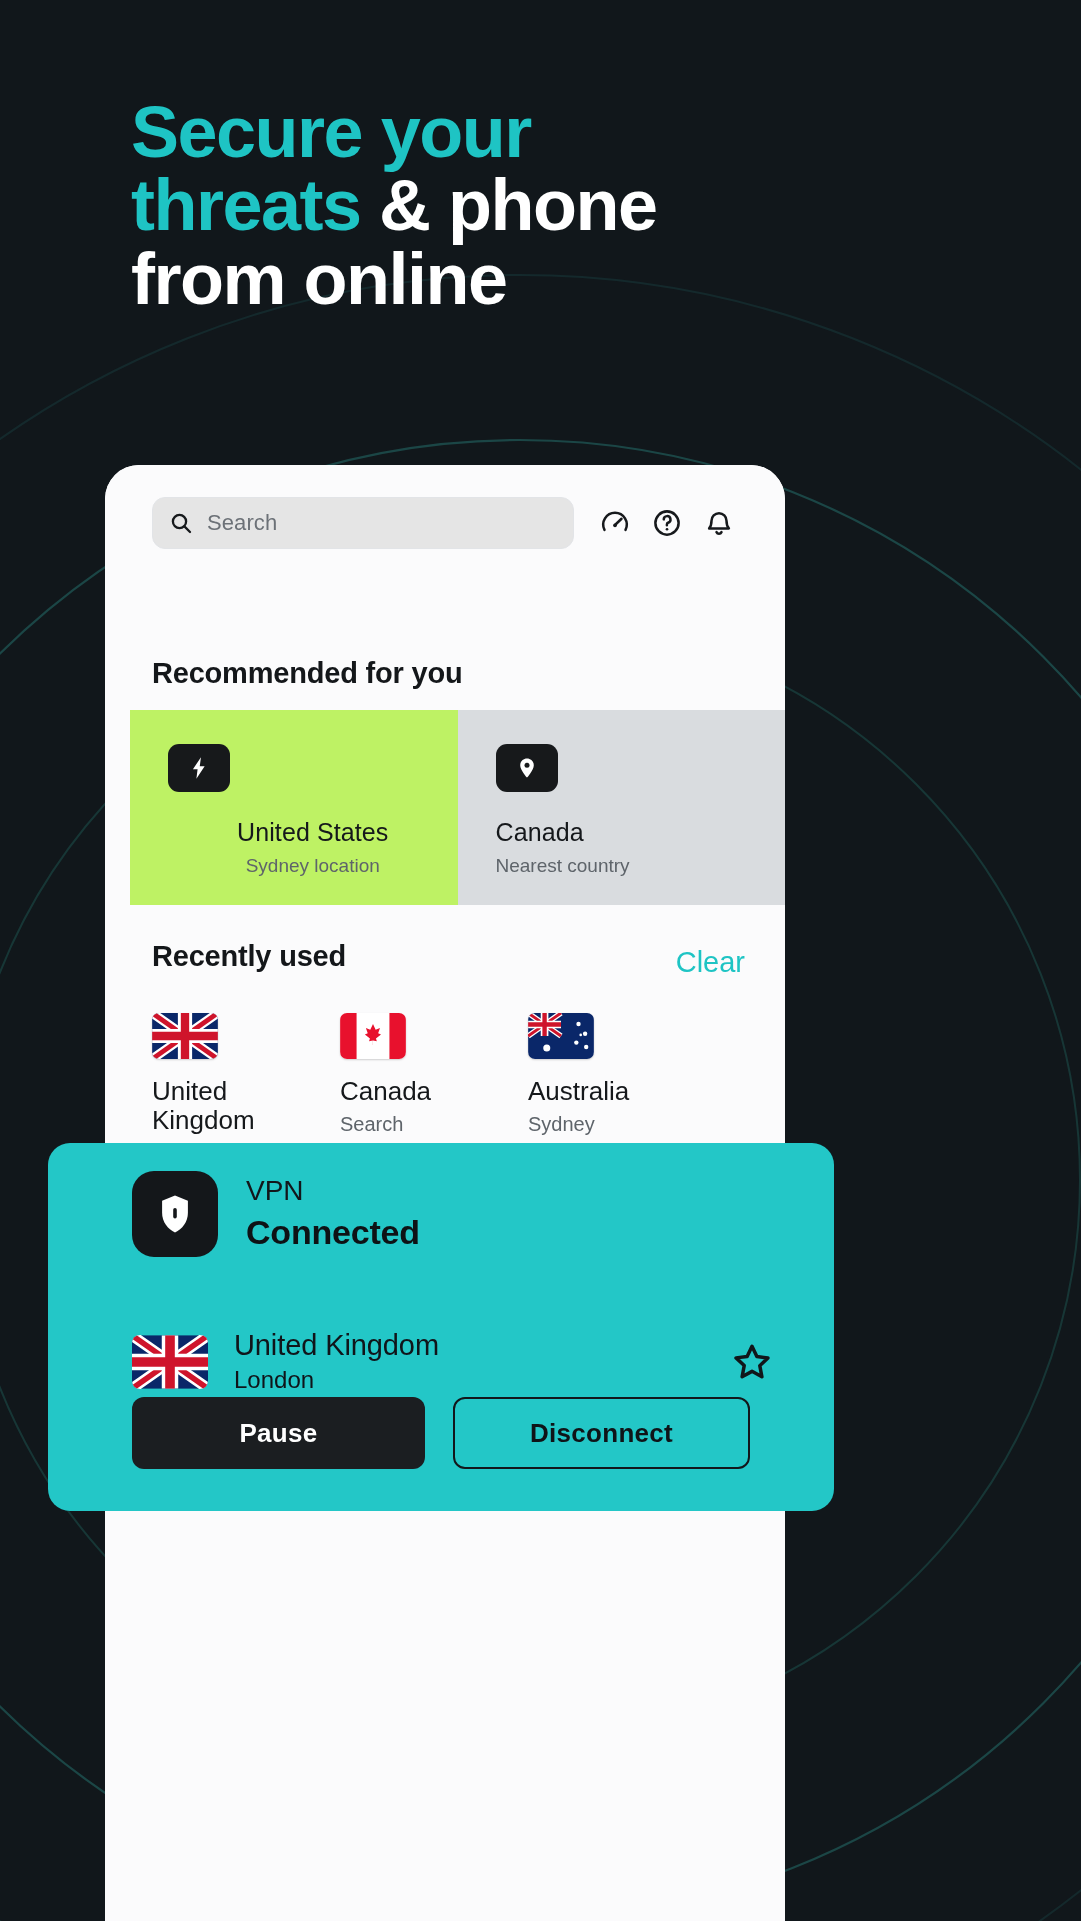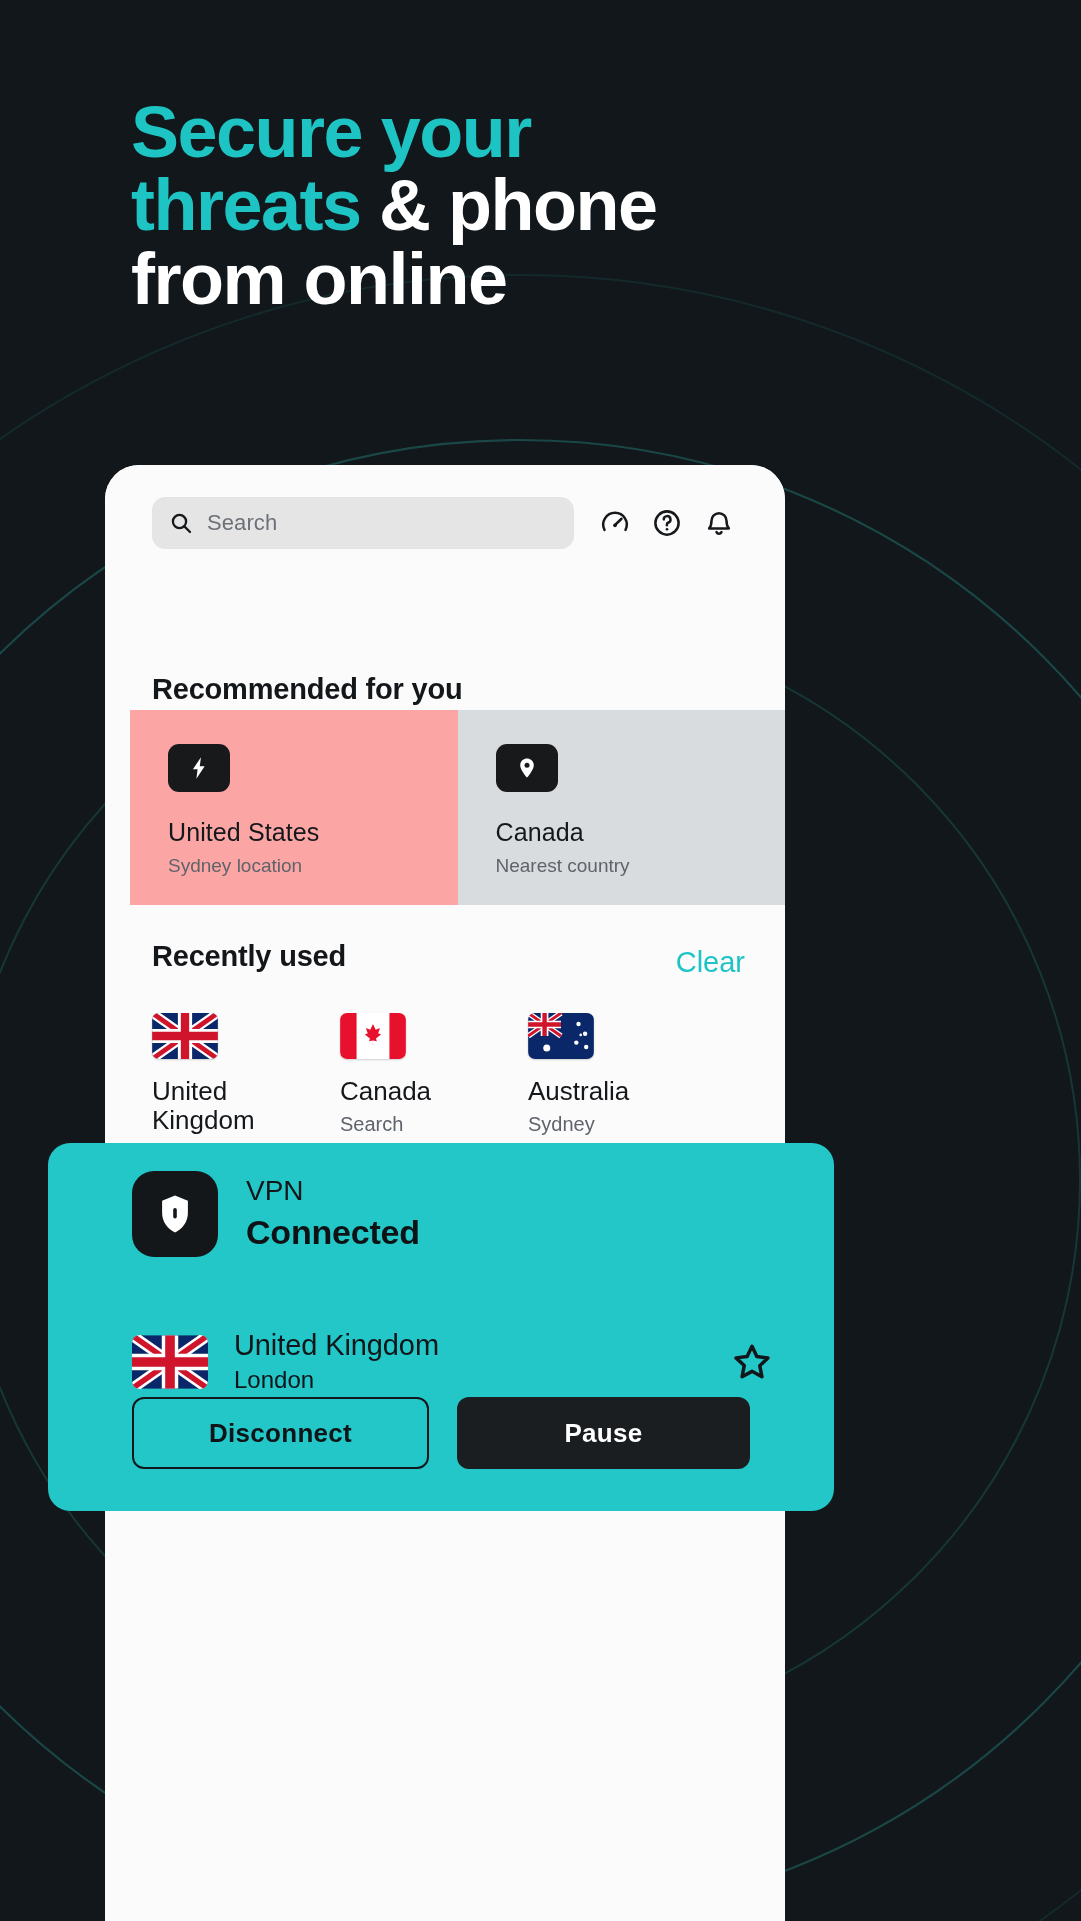--- a/index.html
+++ b/index.html
@@ -89,21 +89,21 @@
   }
 
   
   .rec-row{
     position:absolute;left:25px;top:245px;width:655px;height:195px;display:flex;
   }
   .rec-card{
     width:50%;box-sizing:border-box;
     padding:34px 0 0 38px;
   }
-  .rec-card.a{background:#fca5a5;}
+  .rec-card.a{background:#bef264;text-align:center;}
   .rec-card.b{background:#d9dcdf;}
   .rec-badge{
     width:62px;height:48px;border-radius:11px;background:#17191b;
     display:flex;align-items:center;justify-content:center;
   }
   .rec-name{
     margin-top:26px;font-size:25px;color:#15181b;letter-spacing:.1px;
   }
   .rec-sub{
     margin-top:8px;font-size:19px;color:#5e646a;
@@ -212,21 +212,21 @@
             <circle cx="12" cy="17" r="1.05" fill="#16191c" stroke="none"></circle>
           </svg>
           <svg class="top-icon" viewBox="0 0 24 24" fill="none" stroke="#16191c" stroke-width="2" stroke-linecap="round" stroke-linejoin="round">
             <path d="M6 10.2a6 6 0 0 1 12 0c0 3.4.9 5 1.9 6.1H4.1C5.1 15.2 6 13.6 6 10.2Z"></path>
             <path d="M10 19.3a2.2 2.2 0 0 0 4 0"></path>
           </svg>
         </div>
       </div>
 
 
-      <div class="sec-title" style="top:208px;">Recommended for you</div>
+      <div class="sec-title" style="top:192px;">Recommended for you</div>
 
       <div class="rec-row">
         <div class="rec-card a">
           <div class="rec-badge">
             <svg width="26" height="30" viewBox="0 0 24 24" fill="#ffffff">
               <path d="M13.8 2 6.4 13.2h4.3L9.6 22l7.6-11.6h-4.5L13.8 2Z"></path>
             </svg>
           </div>
           <div class="rec-name">United States</div>
           <div class="rec-sub">Sydney location</div>
@@ -322,19 +322,19 @@
       <div class="sheet-loc-texts">
         <div class="sheet-country">United Kingdom</div>
         <div class="sheet-city">London</div>
       </div>
       <svg class="star-btn" viewBox="0 0 24 24" fill="none" stroke="#11161a" stroke-width="1.9" stroke-linejoin="round">
         <path d="M12 3.4l2.65 5.65 6.05.75-4.45 4.2 1.15 6.1L12 17.1l-5.4 2.95 1.15-6.1-4.45-4.2 6.05-.75L12 3.4Z"></path>
       </svg>
     </div>
 
     <div class="sheet-actions">
+      <div class="btn btn-dark">Pause</div>
       <div class="btn btn-outline">Disconnect</div>
-      <div class="btn btn-dark">Pause</div>
     </div>
 
   </div>
 
 </div>
 
 </body></html>

